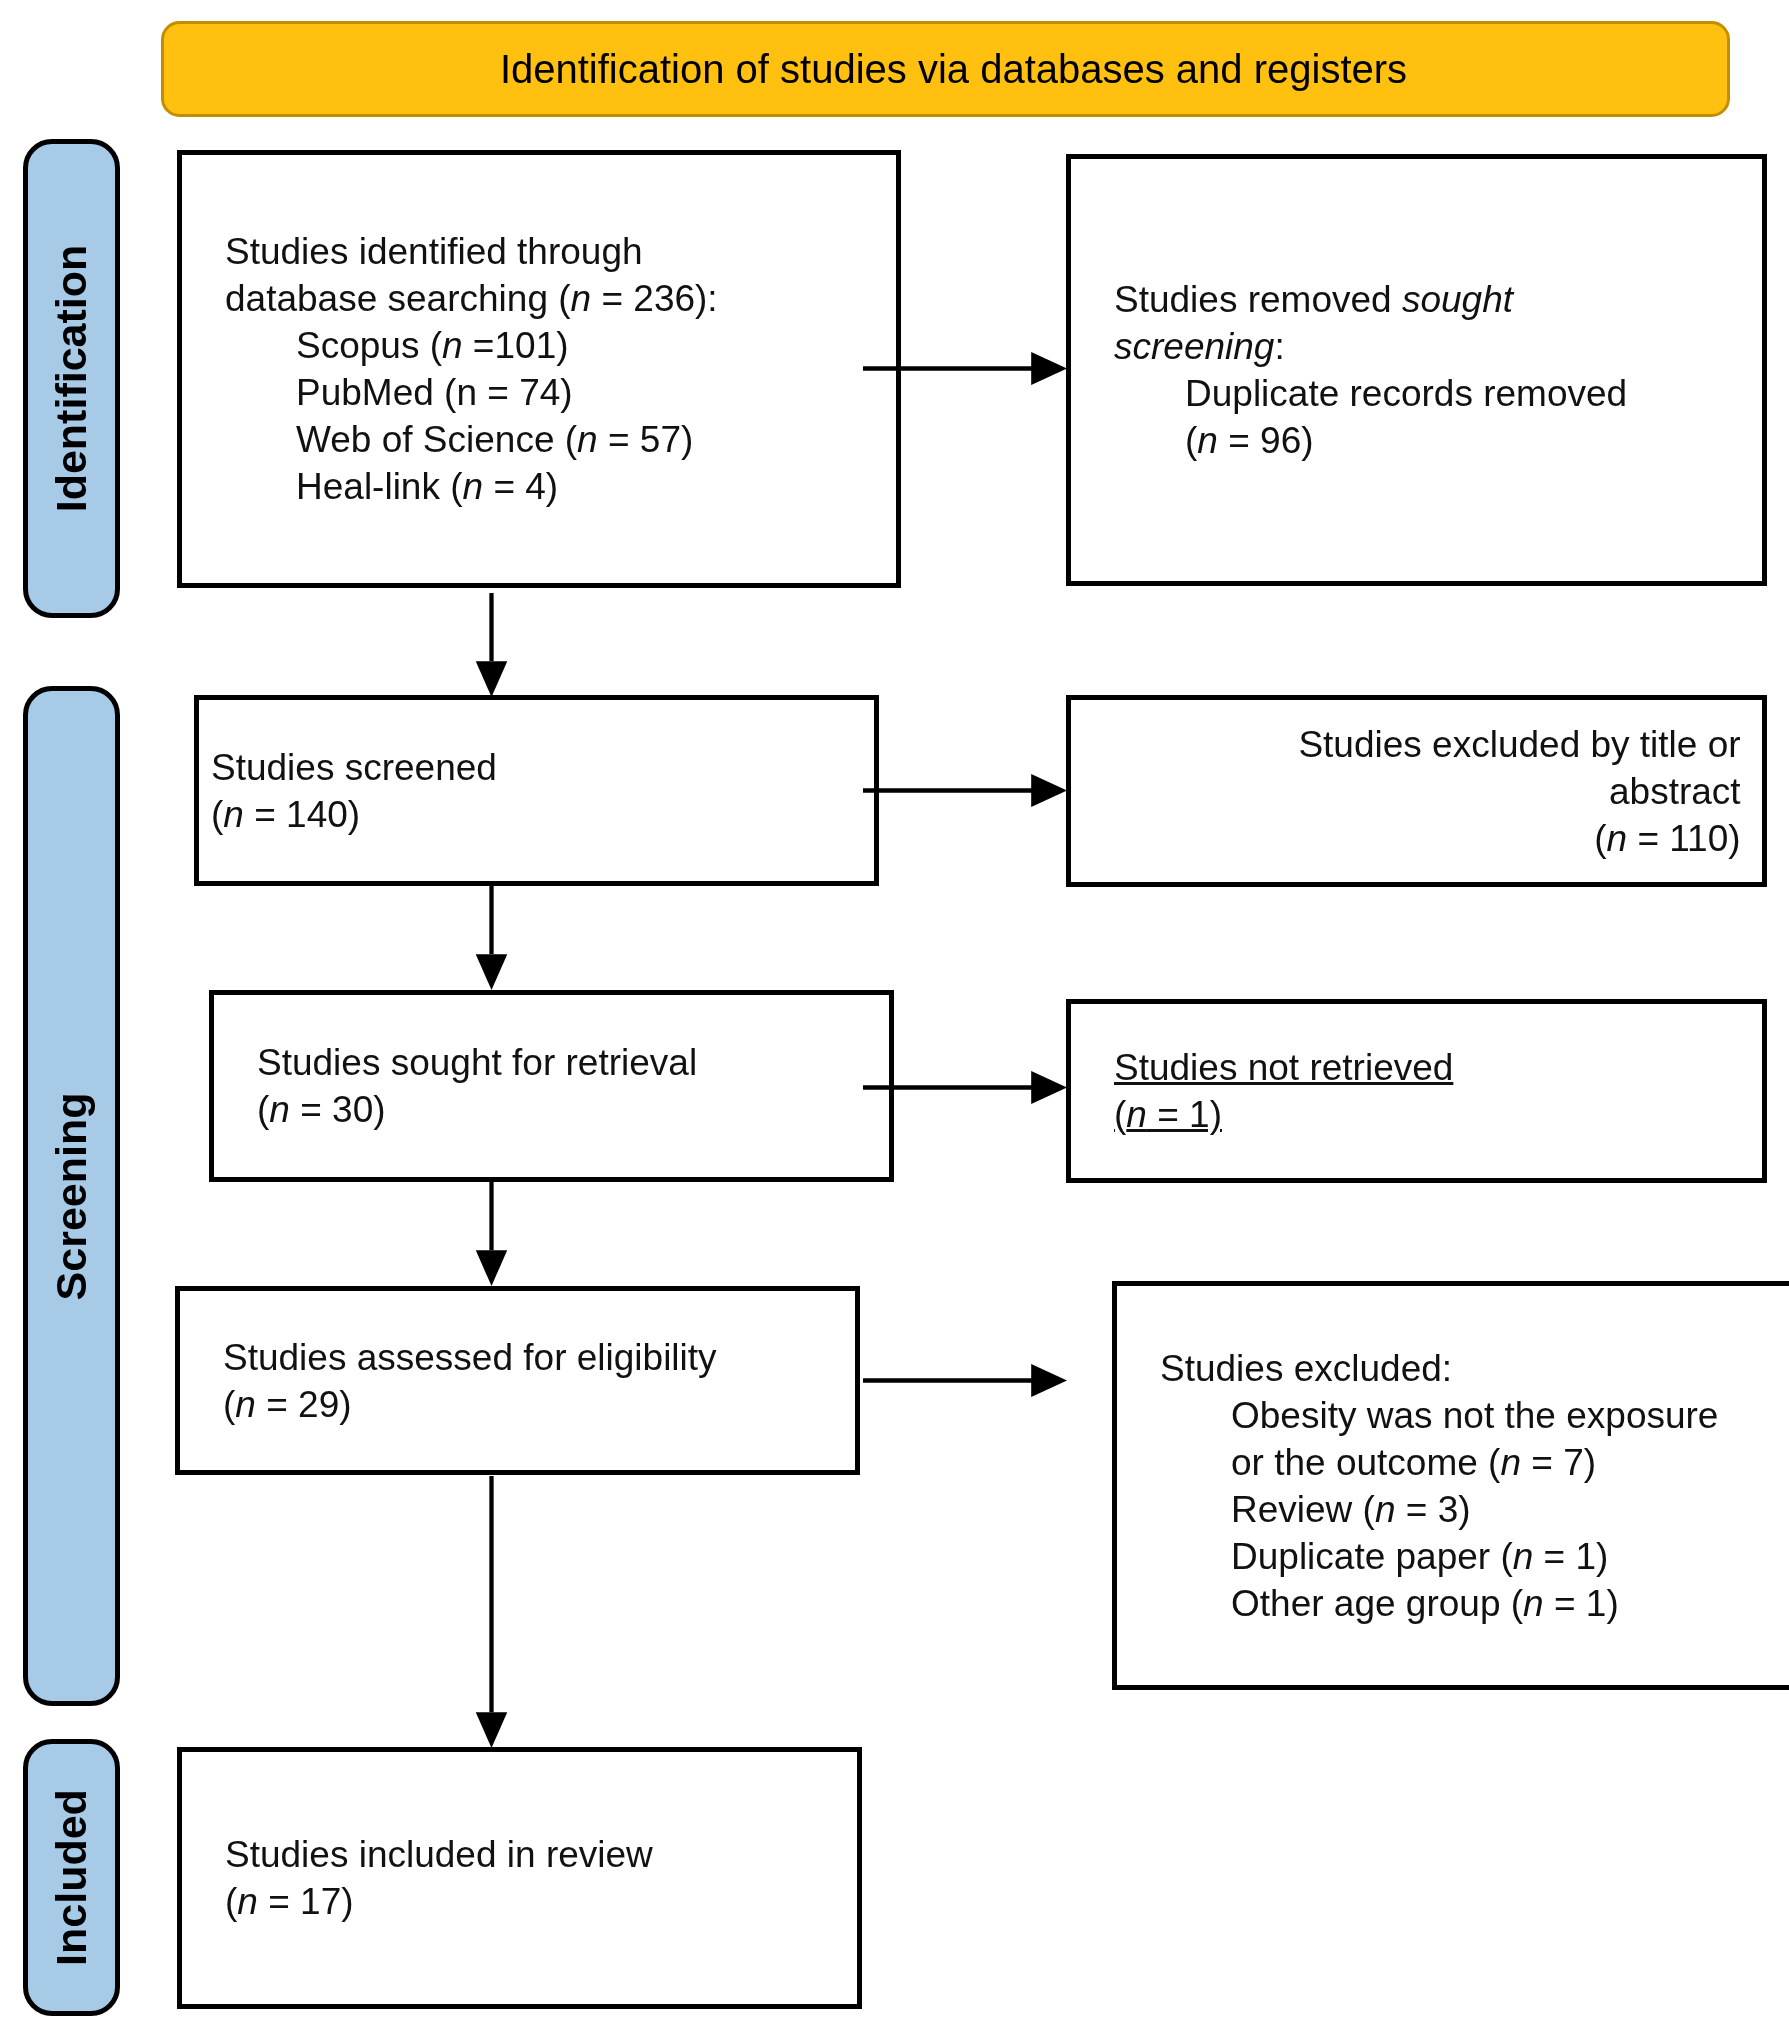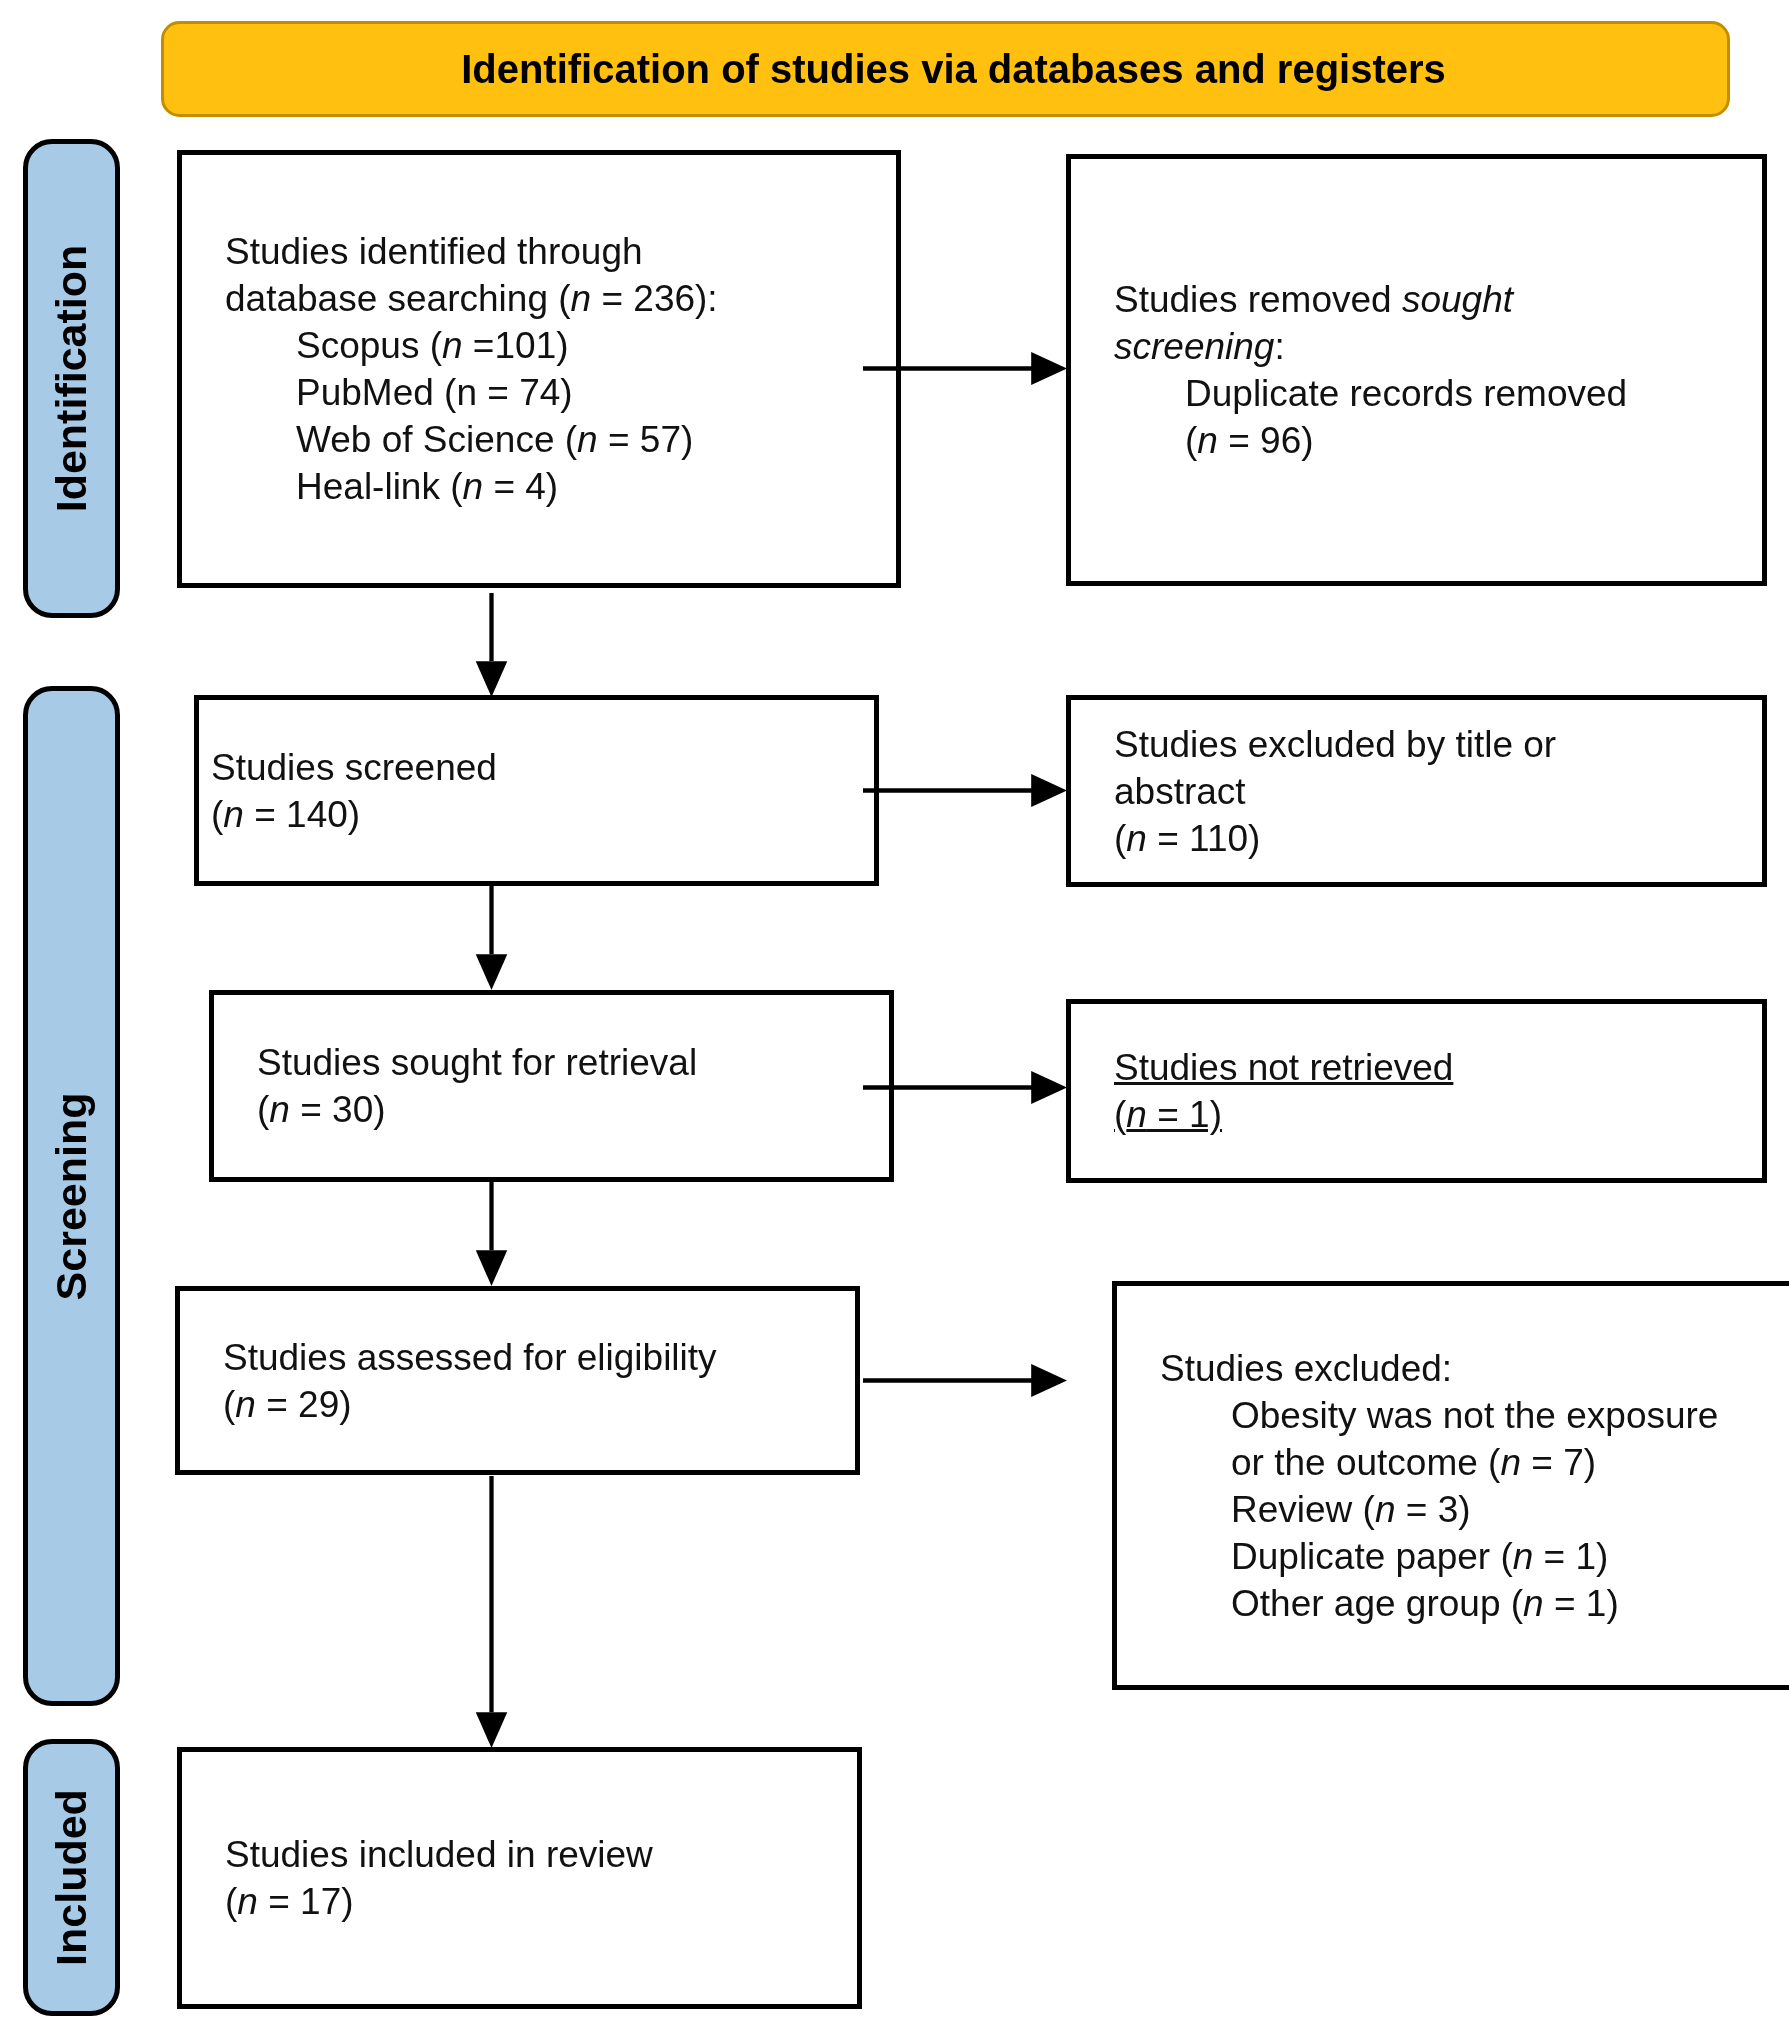--- a/index.html
+++ b/index.html
@@ -19,21 +19,21 @@
   .banner {
     position: absolute;
     box-sizing: border-box;
     background: var(--banner-bg, #FFC010);
     border: 3.6px solid var(--banner-border, #C28E00);
     border-radius: 18.6px;
     display: flex;
     align-items: center;
     justify-content: center;
     font-size: 40px;
-    font-weight: bold;
+    font-weight: normal;
     color: #000;
     padding-left: 16px;
   }
   .stage {
     position: absolute;
     box-sizing: border-box;
     background: var(--stage-bg, #A7CAE7);
     border: 5.7px solid #000;
     border-radius: 29px;
     display: flex;
@@ -113,21 +113,21 @@
     <div class="line">(<i>n</i> = 17)</div>
   </div>
 
   <div class="flowbox" style="left:1066px; top:154px; width:701px; height:432px;">
     <div class="line">Studies removed <i>sought</i></div>
     <div class="line"><i>screening</i>:</div>
     <div class="line indent">Duplicate records removed</div>
     <div class="line indent">(<i>n</i> = 96)</div>
   </div>
 
-  <div class="flowbox" style="left:1066px; top:695px; width:701px; height:192px;">
+  <div class="flowbox" style="left:1066px; top:695px; width:701px; height:192px;text-align:right;">
     <div class="line">Studies excluded by title or</div>
     <div class="line">abstract</div>
     <div class="line">(<i>n</i> = 110)</div>
   </div>
 
   <div class="flowbox" style="left:1066px; top:999px; width:701px; height:184px;text-decoration:underline;">
     <div class="line">Studies not retrieved</div>
     <div class="line">(<i>n</i> = 1)</div>
   </div>
 

